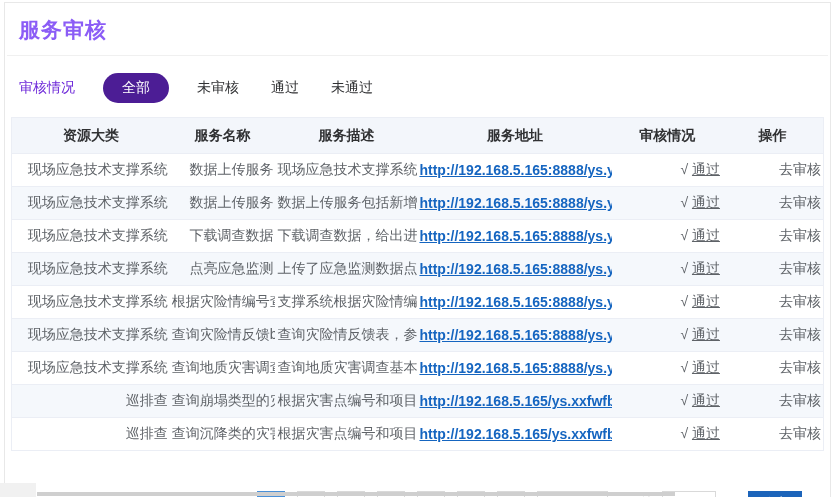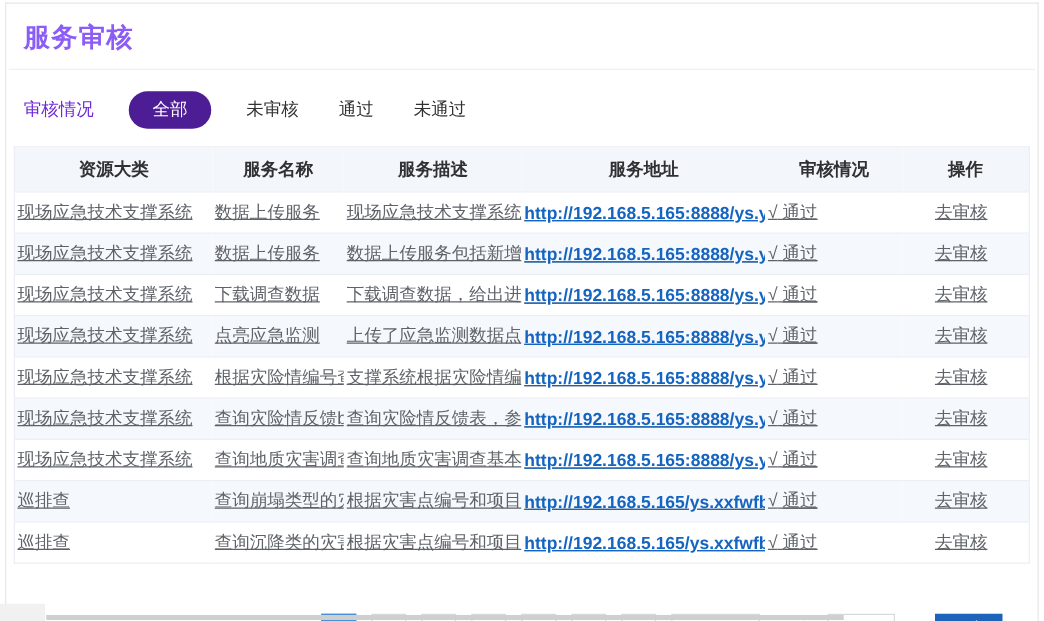--- a/index.html
+++ b/index.html
@@ -56,26 +56,25 @@
     color: #303133;
     font-weight: bold;
     height: 36px;
     text-align: center;
     white-space: nowrap;
     overflow: hidden;
   }
   table.audit tbody td {
     color: #5f6368;
     height: 33px;
-    text-align: left;
+    text-align: right;
     border-top: 1px solid #ebeef5;
     white-space: nowrap;
     overflow: hidden;
     padding: 0 2px;
-    text-decoration: underline;
   }
   table.audit tbody tr.alt { background: #f5f8fc; }
   a.svc-url {
     color: #1565c0;
     font-weight: bold;
     text-decoration: underline;
   }
   .status { color: #53b87a; margin-top: 35px; }
   .status .pass { text-decoration: underline; cursor: pointer; }
   .action-link { color: #5f6368; cursor: pointer; margin-left: 24px; }

